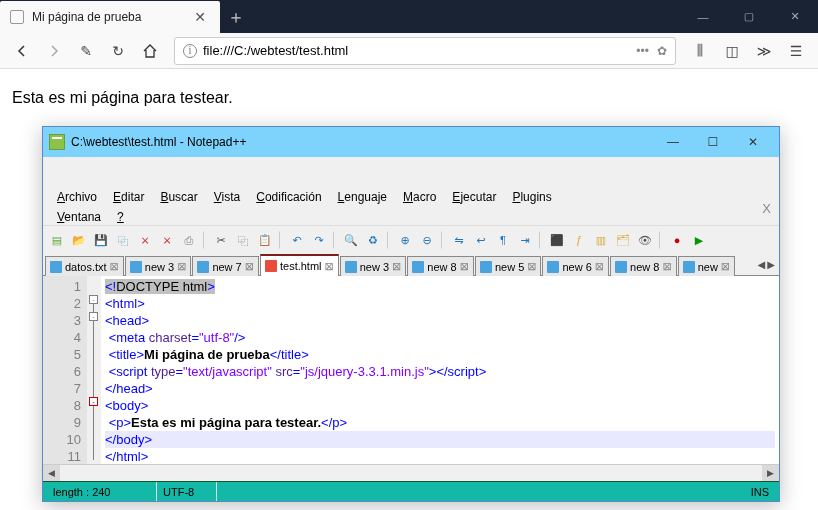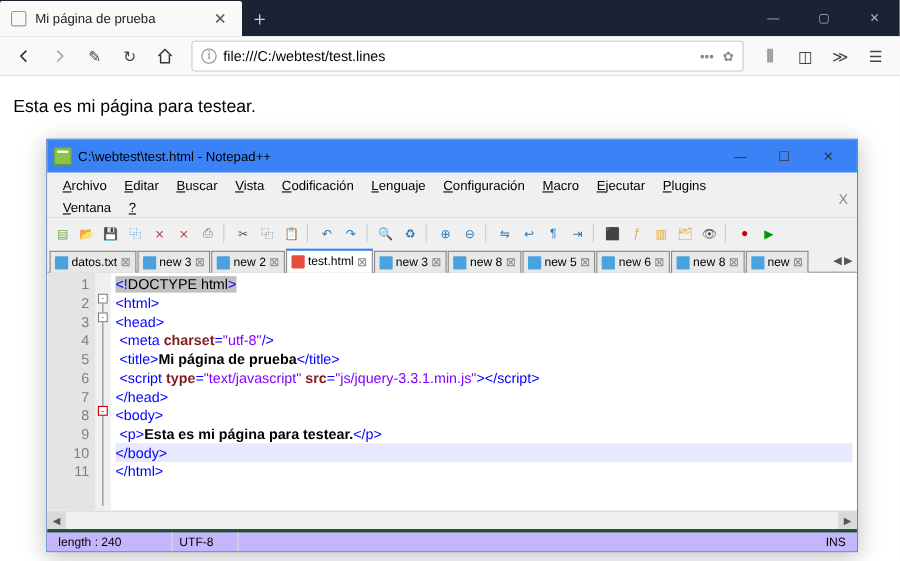--- a/index.html
+++ b/index.html
@@ -19,64 +19,64 @@
   .tb-btn { width: 28px; height: 28px; display: flex; align-items: center; justify-content: center; color: #444; font-size: 14px; border-radius: 3px; }
   .tb-btn svg { width: 16px; height: 16px; }
   .urlbar { flex: 1; height: 28px; border: 1px solid #ccc; background: #fff; border-radius: 3px; display: flex; align-items: center; padding: 0 8px; font-size: 13px; margin: 0 6px; }
   .urlbar-icon { color: #888; margin-right: 6px; font-size: 12px; border: 1px solid #888; border-radius: 50%; width: 14px; height: 14px; display: inline-flex; align-items: center; justify-content: center; font-family: serif; }
   .url-actions { display: flex; gap: 8px; color: #888; margin-left: auto; font-size: 12px; }
 
   .page-content { padding: 20px 12px; font-family: "Times New Roman", serif; font-size: 16px; color: #000; }
 
   
   .npp { position: absolute; left: 42px; top: 126px; width: 738px; height: 376px; background: #f0f0f0; border: 1px solid #5a8ac6; box-shadow: 0 4px 20px rgba(0,0,0,.25); display: flex; flex-direction: column; }
-  .npp-titlebar { height: 30px; background: #3b82f6; display: flex; align-items: center; padding: 0 6px; font-size: 12px; }
+  .npp-titlebar { height: 30px; background: #7dd3fc; display: flex; align-items: center; padding: 0 6px; font-size: 12px; }
   .npp-appicon { width: 16px; height: 16px; background: #8bc34a; border: 1px solid #689f38; margin-right: 6px; position: relative; }
   .npp-appicon::after { content: ""; position: absolute; left: 2px; right: 2px; top: 2px; height: 2px; background: #fff; }
   .npp-title { flex: 1; color: #000; }
   .npp-winctl { display: flex; gap: 0; }
   .npp-winbtn { width: 40px; height: 28px; display: flex; align-items: center; justify-content: center; font-size: 12px; color: #333; }
 
-  .npp-menubar { height: 40px; background: #f0f0f0; display: flex; flex-wrap: wrap; align-items: center; padding: 2px 6px; font-size: 12px; gap: 0; position: relative; }
+  .npp-menubar { height: 40px; background: #f0f0f0; display: flex; flex-wrap: wrap; align-items: center; padding: 2px 6px; font-size: 12px; gap: 0; position: relative; margin-top: 28px; }
   .npp-menu { padding: 3px 8px; color: #000; }
   .npp-menu u { text-decoration: underline; }
   .npp-menu-x { position: absolute; right: 8px; top: 16px; color: #888; font-size: 13px; }
 
   .npp-toolbar { height: 29px; background: #f0f0f0; border-top: 1px solid #ddd; display: flex; align-items: center; padding: 0 4px; gap: 2px; overflow: hidden; }
   .tool { width: 20px; height: 20px; display: flex; align-items: center; justify-content: center; font-size: 11px; border: 1px solid transparent; }
   .tool.sep { width: 4px; border-left: 1px solid #ccc; height: 18px; margin: 0 2px; }
 
   .npp-tabs { height: 22px; background: #f0f0f0; display: flex; align-items: stretch; padding: 0 2px; border-bottom: 1px solid #888; position: relative; }
   .npp-tab { display: flex; align-items: center; padding: 0 4px; font-size: 11px; border: 1px solid #888; border-bottom: none; background: #e8e8e8; margin-right: 1px; gap: 3px; height: 20px; margin-top: 2px; }
-  .npp-tab.active { background: #fff; height: 22px; margin-top: 0; z-index: 1; border-top: 2px solid #3b82f6; }
+  .npp-tab.active { background: #fff; height: 22px; margin-top: 0; z-index: 1; border-top: 2px solid #7f1d1d; }
   .tab-ficon { width: 12px; height: 12px; background: #4aa3df; border-radius: 1px; }
   .tab-ficon.red { background: #e74c3c; }
   .tab-close { color: #888; font-size: 11px; }
   .tabs-nav { margin-left: auto; display: flex; align-items: center; padding: 0 2px; font-size: 10px; color: #555; gap: 2px; }
 
   .npp-editor { flex: 1; display: flex; background: #fff; overflow: hidden; position: relative; }
   .gutter { width: 44px; background: #e4e4e4; color: #808080; font-family: Consolas, monospace; font-size: 13px; text-align: right; padding: 2px 6px 2px 2px; line-height: 17px; }
   .fold { width: 14px; background: #f0f0f0; position: relative; }
   .fold-line { position: absolute; left: 6px; top: 20px; bottom: 4px; width: 1px; background: #808080; }
   .fold-box { position: absolute; left: 2px; width: 9px; height: 9px; border: 1px solid #808080; background: #fff; font-size: 8px; line-height: 7px; text-align: center; color: #808080; }
   .code { flex: 1; font-family: Consolas, monospace; font-size: 13px; padding: 2px 4px; line-height: 17px; white-space: pre; overflow: hidden; }
   .hl-sel { background: #c0c0c0; }
   .hl-line { background: #e8e8ff; display: block; width: 100%; height: 17px; position: relative; }
   .code-row { height: 17px; display: block; }
   .t-tag { color: #0000ff; }
-  .t-attr { color: #7f1d1d; font-weight: bold; }
+  .t-attr { color: #4c1d95; }
   .t-str { color: #8000ff; }
   .t-txt { color: #000; font-weight: bold; }
   .t-doc { color: #000; }
 
   .hscroll { height: 17px; background: #f0f0f0; border-top: 1px solid #ccc; display: flex; align-items: center; }
   .hscroll .sb-btn { width: 17px; height: 17px; background: #dadada; display: flex; align-items: center; justify-content: center; font-size: 9px; color: #555; }
   .hscroll .sb-track { flex: 1; }
 
-  .npp-status { height: 20px; background: #c4b5fd; border-top: 3px solid #14532d; display: flex; align-items: center; font-size: 11px; padding: 0 4px; color: #000; }
+  .npp-status { height: 20px; background: #14b8a6; border-top: 1px solid #14532d; display: flex; align-items: center; font-size: 11px; padding: 0 4px; color: #000; }
   .st-cell { padding: 0 6px; border-right: 1px solid #ddd; height: 100%; display: flex; align-items: center; }
   .st-cell:last-child { border-right: none; margin-left: auto; }
 </style>
 </head>
 <body>
 
 <div class="browser-titlebar">
   <div class="browser-tab">
     <span class="browser-tab-icon"></span>
     <span class="browser-tab-title">Mi página de prueba</span>
@@ -103,21 +103,21 @@
     </div>
   <div class="tb-btn">✎</div>
   <div class="tb-btn">↻</div>
   <div class="tb-btn">
       <svg viewBox="0 0 16 16">
         <path d="M2 8 L8 2 L14 8 M4 7 V14 H12 V7" fill="none" stroke="#333" stroke-width="1.3"></path>
       </svg>
     </div>
   <div class="urlbar">
     <span class="urlbar-icon">i</span>
-    <span>file:///C:/webtest/test.lines</span>
+    <span>file:///C:/webtest/test.html</span>
     <span class="url-actions">
       <span>•••</span>
       <span>✿</span>
     </span>
   </div>
   <div class="tb-btn">⫼</div>
   <div class="tb-btn">◫</div>
   <div class="tb-btn">≫</div>
   <div class="tb-btn">☰</div>
 </div>
@@ -137,21 +137,20 @@
     </div>
   </div>
 
   <div class="npp-menubar" id="npp-menubar">
     <span class="npp-menu"><u>A</u>rchivo</span>
       <span class="npp-menu"><u>E</u>ditar</span>
       <span class="npp-menu"><u>B</u>uscar</span>
       <span class="npp-menu"><u>V</u>ista</span>
       <span class="npp-menu"><u>C</u>odificación</span>
       <span class="npp-menu"><u>L</u>enguaje</span>
-      <span class="npp-menu"><u>C</u>onfiguración</span>
       <span class="npp-menu"><u>M</u>acro</span>
       <span class="npp-menu"><u>E</u>jecutar</span>
       <span class="npp-menu"><u>P</u>lugins</span>
       <div style="flex-basis: 100%; height: 0px;"></div>
       <span class="npp-menu"><u>V</u>entana</span>
       <span class="npp-menu"><u>?</u></span>
       <span class="npp-menu-x">X</span>
   </div>
 
   <div class="npp-toolbar">
@@ -197,21 +196,21 @@
         <span>datos.txt</span>
         <span class="tab-close">⊠</span>
       </div>
       <div class="npp-tab">
         <span class="tab-ficon"></span>
         <span>new 3</span>
         <span class="tab-close">⊠</span>
       </div>
       <div class="npp-tab">
         <span class="tab-ficon"></span>
-        <span>new 2</span>
+        <span>new 7</span>
         <span class="tab-close">⊠</span>
       </div>
       <div class="npp-tab active">
         <span class="tab-ficon red"></span>
         <span>test.html</span>
         <span class="tab-close">⊠</span>
       </div>
       <div class="npp-tab">
         <span class="tab-ficon"></span>
         <span>new 3</span>

